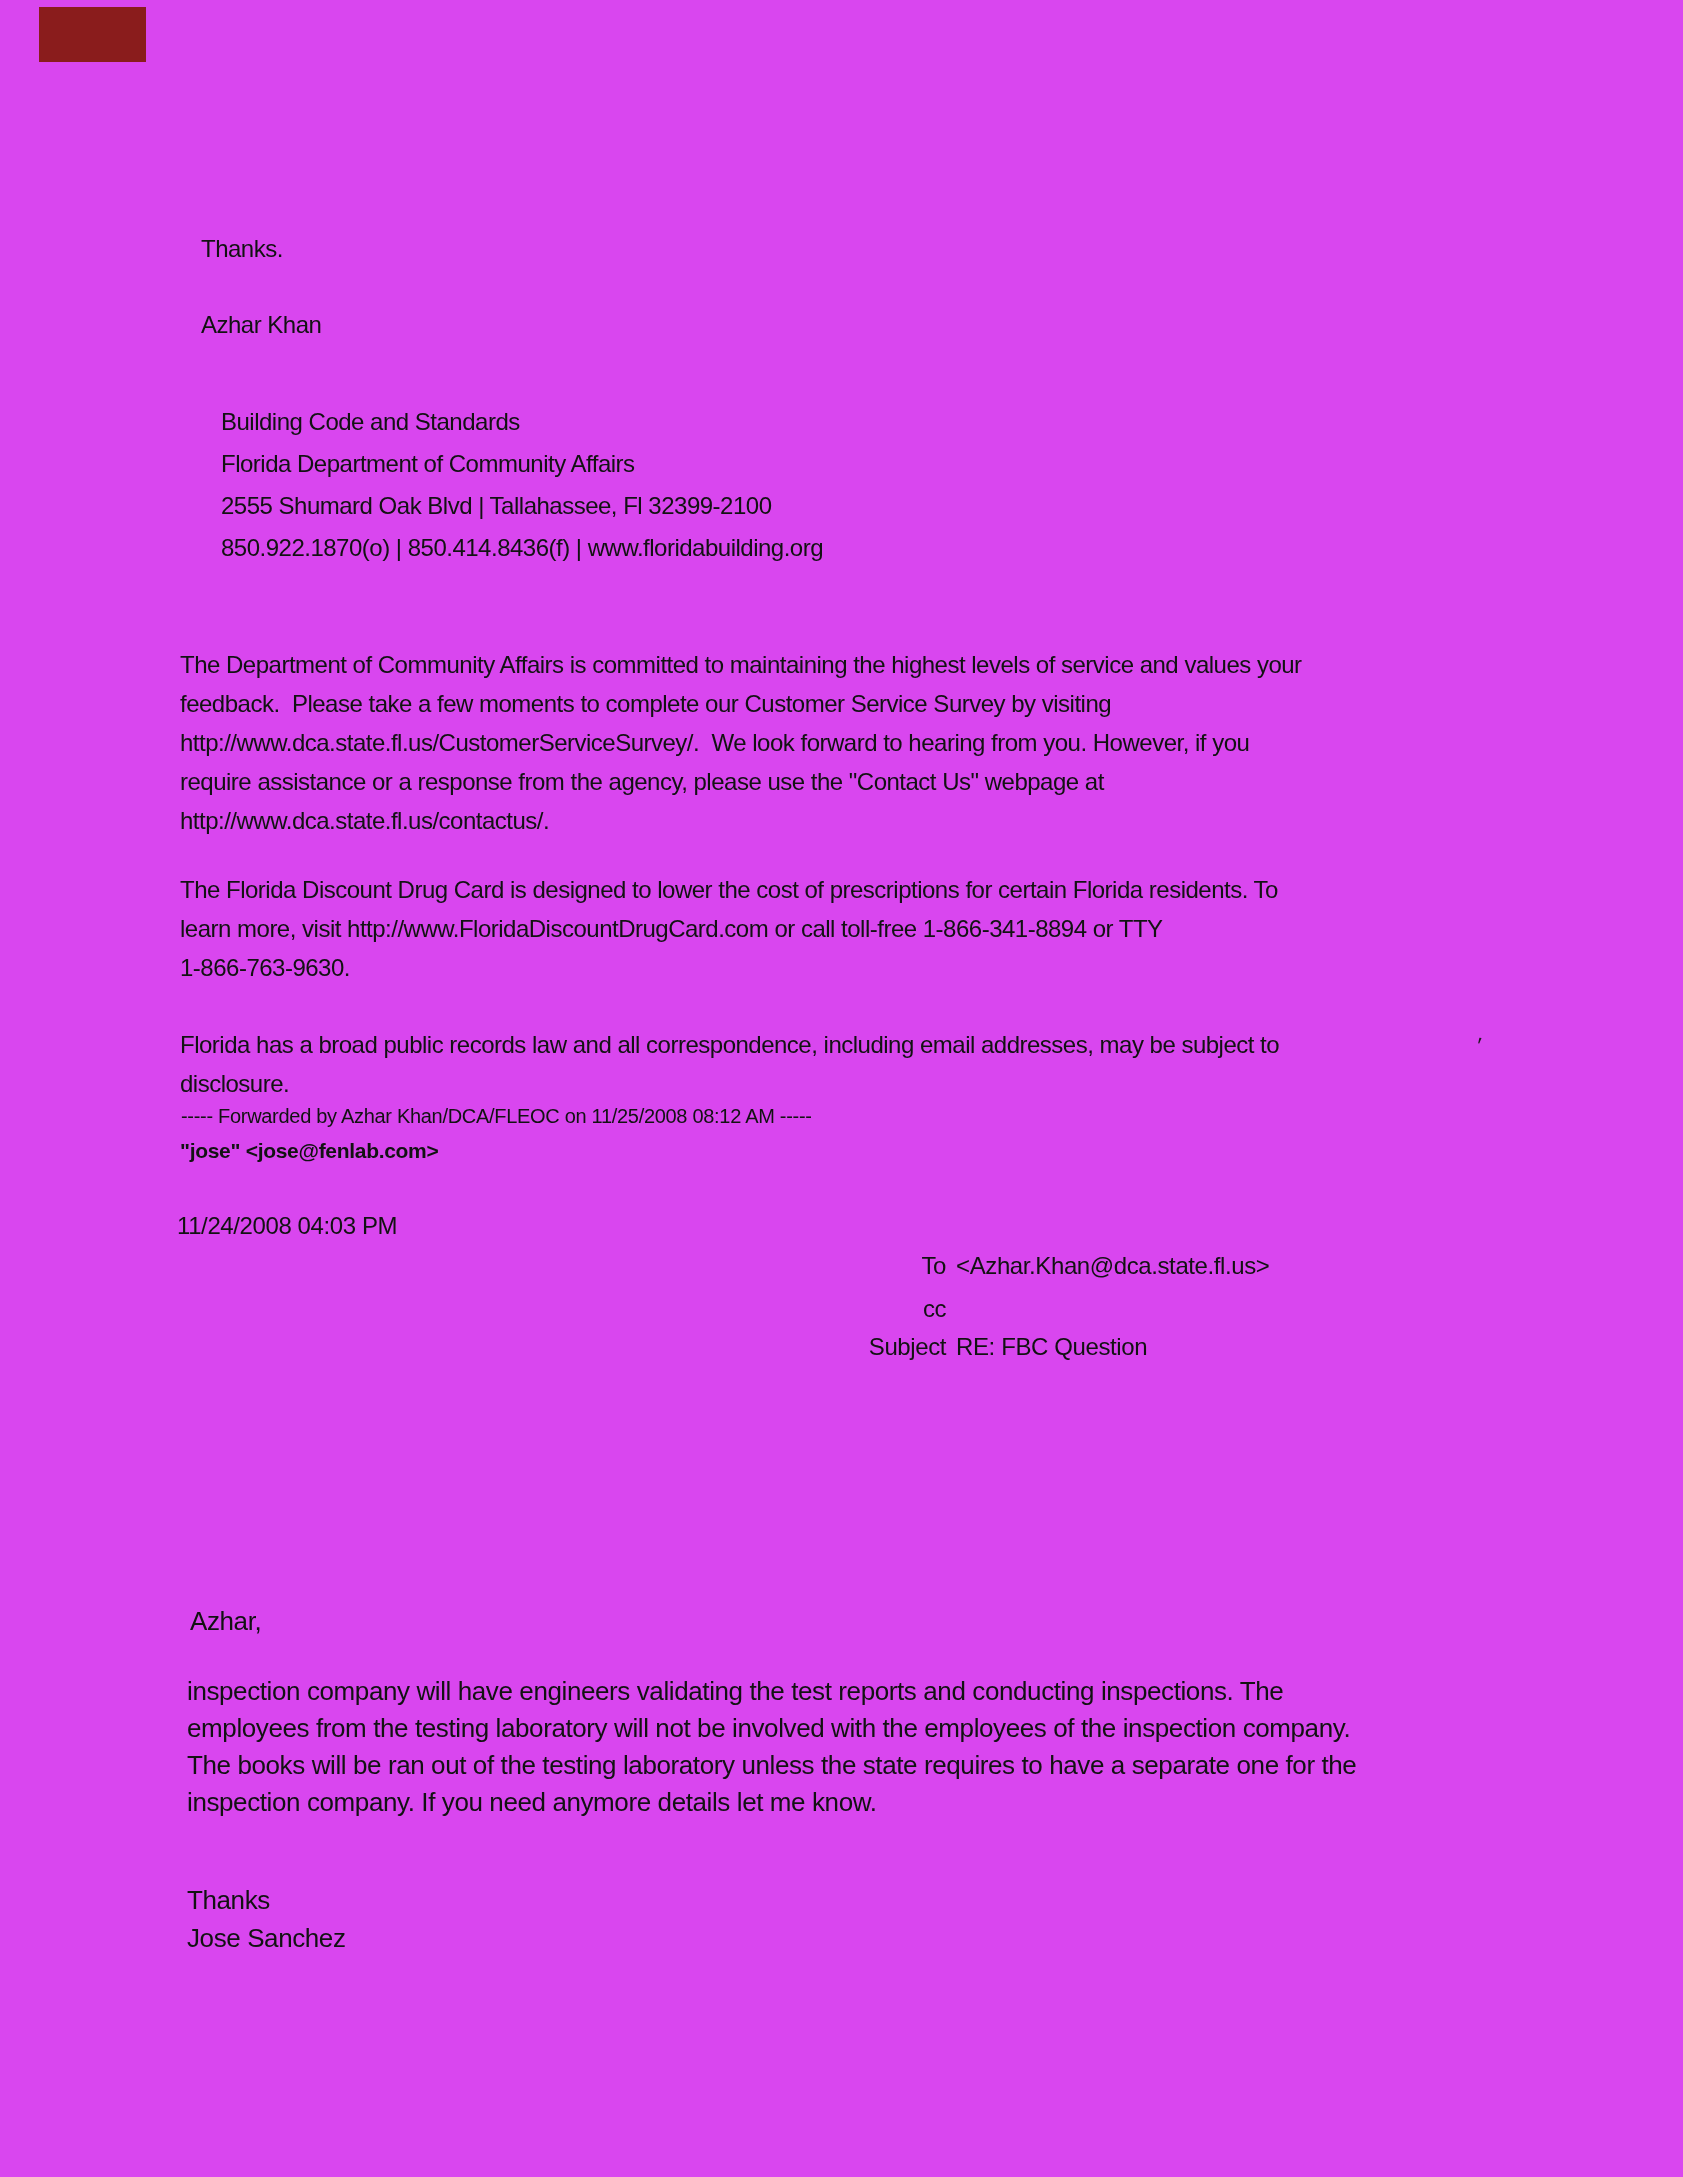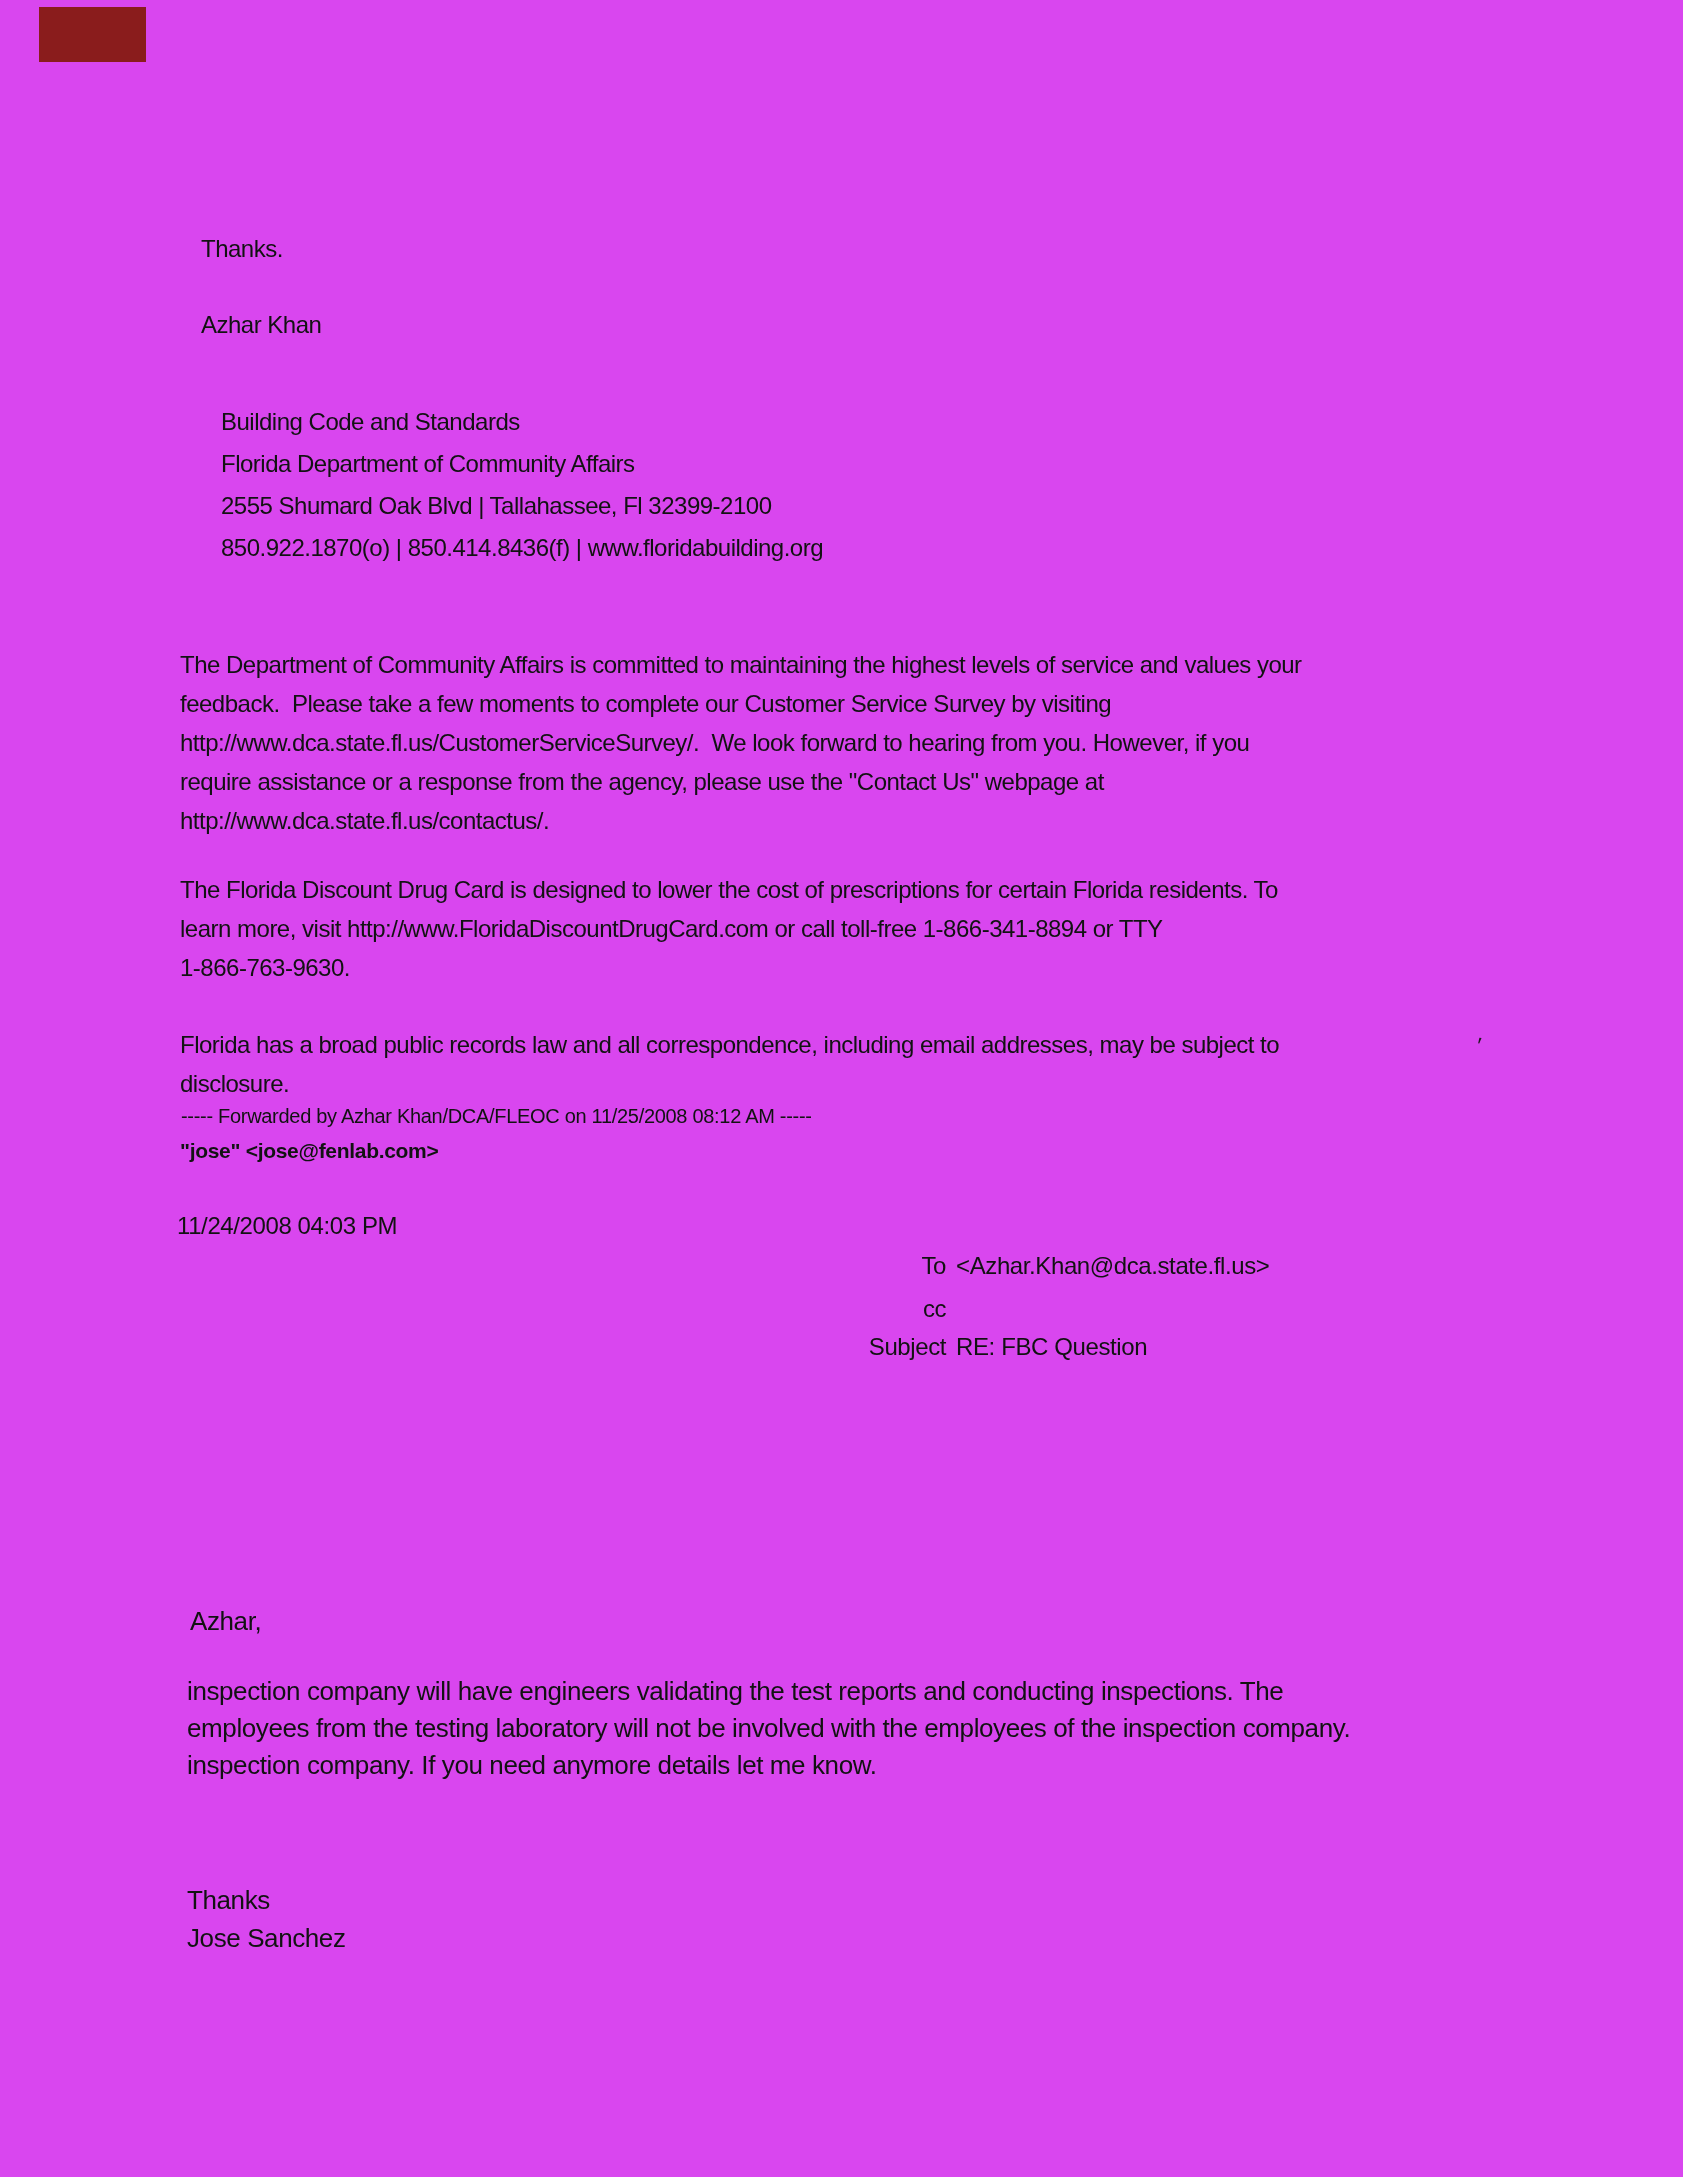--- a/index.html
+++ b/index.html
@@ -107,20 +107,21 @@
 
   <div class="meta meta-row" style="top:1305px;">
     <span class="meta-label">Subject</span><span>RE: FBC Question</span>
   </div>
 
   <div class="abs reply-text" style="left:190px; top:1606px;">Azhar,</div>
 
   <div class="abs reply-text" style="left:187px; top:1673px;">
     <div class="line">inspection company will have engineers validating the test reports and conducting inspections. The</div>
     <div class="line">employees from the testing laboratory will not be involved with the employees of the inspection company.</div>
+    <div class="line">The books will be ran out of the testing laboratory unless the state requires to have a separate one for the</div>
     <div class="line">inspection company. If you need anymore details let me know.</div>
   </div>
 
   <div class="abs reply-text" style="left:187px; top:1885px;">Thanks</div>
   <div class="abs reply-text" style="left:187px; top:1923px;">Jose Sanchez</div>
 
 </div>
 
 
 </body></html>

